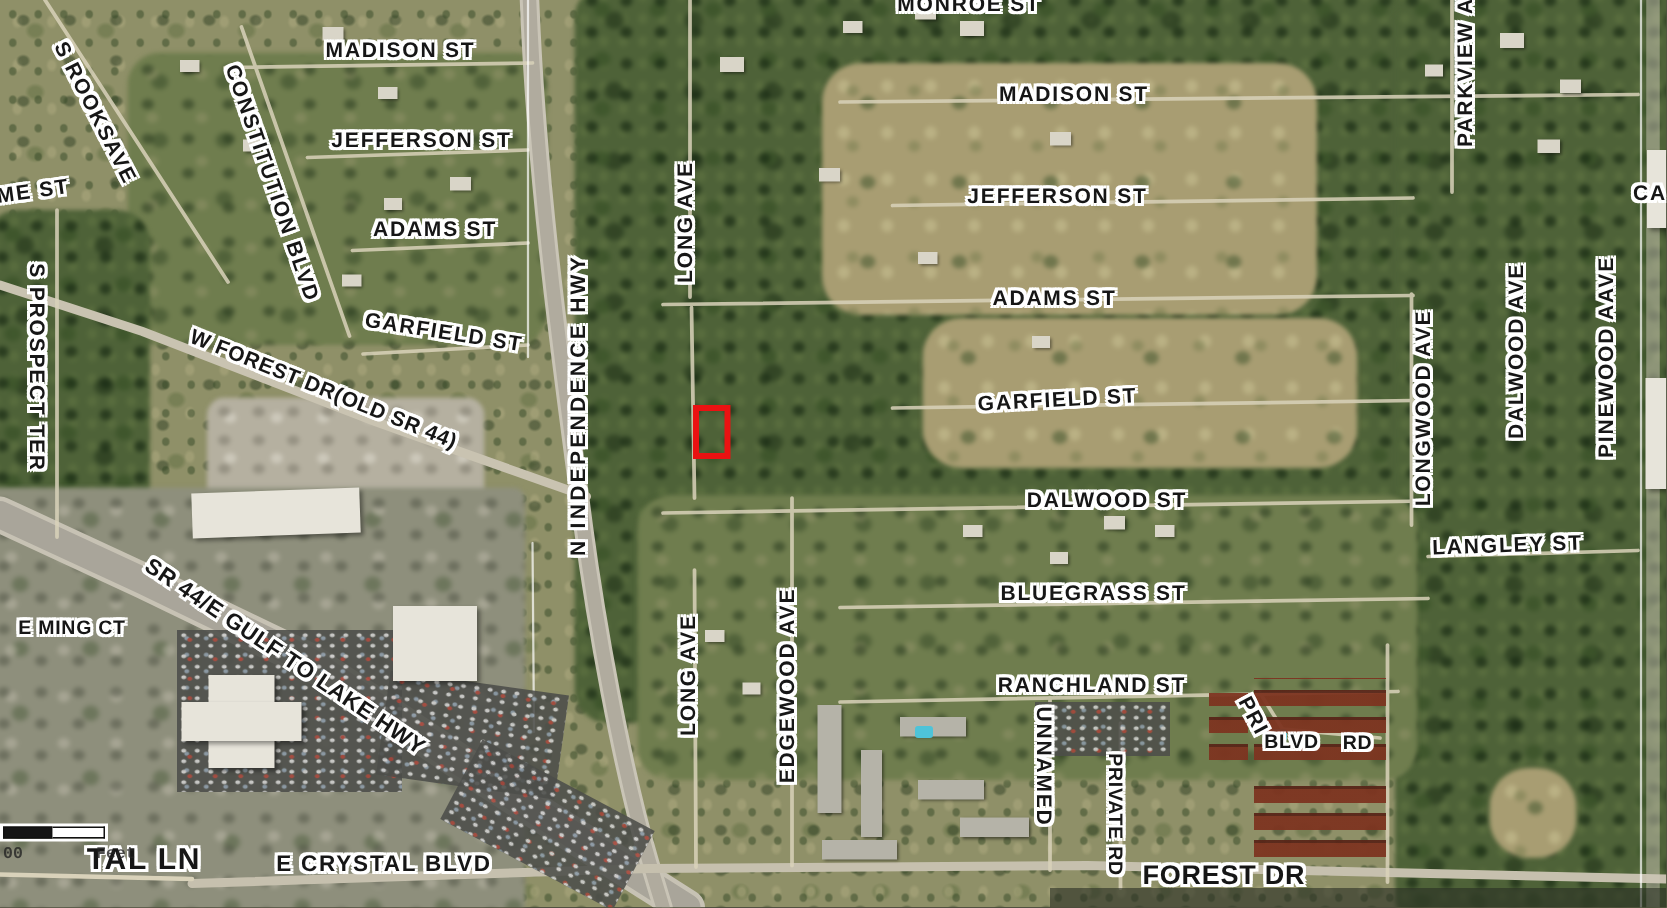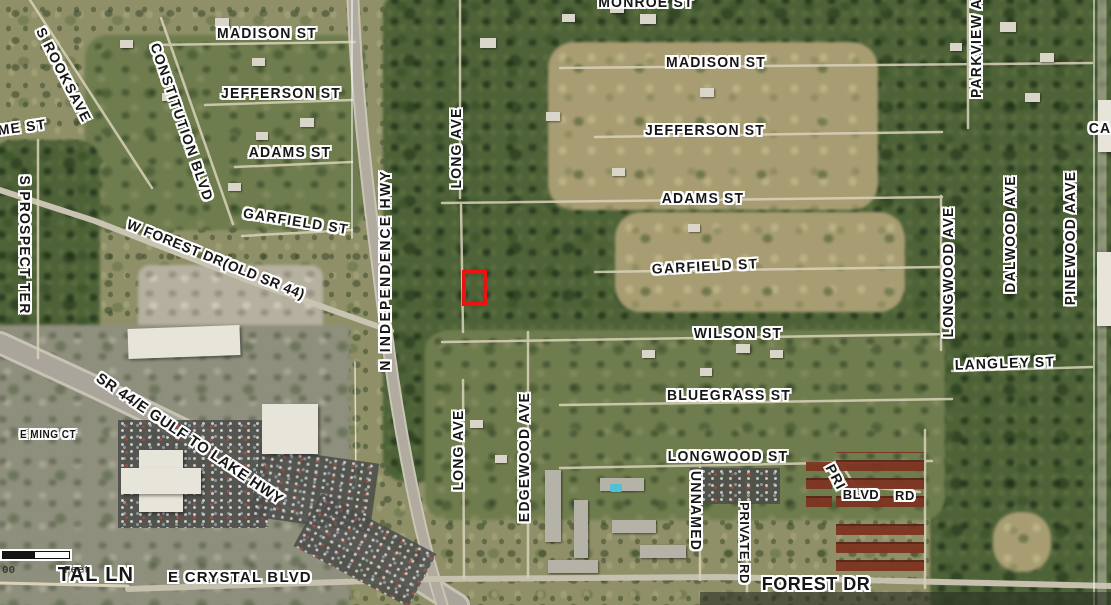--- a/index.html
+++ b/index.html
@@ -203,29 +203,29 @@
   <div id="labels-layer">
       <span class="map-label" style="left: 646px; top: 2px; font-size: 14px; letter-spacing: 1.2px; transform: translate(-50%, -50%) rotate(0deg);">MONROE ST</span>
       <span class="map-label" style="left: 267px; top: 33px; font-size: 14px; letter-spacing: 1.2px; transform: translate(-50%, -50%) rotate(0deg);">MADISON ST</span>
       <span class="map-label" style="left: 281px; top: 93px; font-size: 14px; letter-spacing: 1.2px; transform: translate(-50%, -50%) rotate(0deg);">JEFFERSON ST</span>
       <span class="map-label" style="left: 290px; top: 152px; font-size: 14px; letter-spacing: 1.2px; transform: translate(-50%, -50%) rotate(0deg);">ADAMS ST</span>
       <span class="map-label" style="left: 296px; top: 221px; font-size: 14px; letter-spacing: 1.2px; transform: translate(-50%, -50%) rotate(9deg);">GARFIELD ST</span>
       <span class="map-label" style="left: 716px; top: 62px; font-size: 14px; letter-spacing: 1.2px; transform: translate(-50%, -50%) rotate(0deg);">MADISON ST</span>
       <span class="map-label" style="left: 705px; top: 130px; font-size: 14px; letter-spacing: 1.2px; transform: translate(-50%, -50%) rotate(0deg);">JEFFERSON ST</span>
       <span class="map-label" style="left: 703px; top: 198px; font-size: 14px; letter-spacing: 1.2px; transform: translate(-50%, -50%) rotate(0deg);">ADAMS ST</span>
       <span class="map-label" style="left: 705px; top: 266px; font-size: 14px; letter-spacing: 1.2px; transform: translate(-50%, -50%) rotate(-3deg);">GARFIELD ST</span>
-      <span class="map-label" style="left: 738px; top: 333px; font-size: 14px; letter-spacing: 1.2px; transform: translate(-50%, -50%) rotate(0deg);">WILSON ST</span>
+      <span class="map-label" style="left: 738px; top: 333px; font-size: 14px; letter-spacing: 1.2px; transform: translate(-50%, -50%) rotate(0deg);">DALWOOD ST</span>
       <span class="map-label" style="left: 729px; top: 395px; font-size: 14px; letter-spacing: 1.2px; transform: translate(-50%, -50%) rotate(0deg); text-align: center;">BLUEGRASS ST</span>
-      <span class="map-label" style="left: 728px; top: 456px; font-size: 14px; letter-spacing: 1.2px; transform: translate(-50%, -50%) rotate(0deg);">LONGWOOD ST</span>
+      <span class="map-label" style="left: 728px; top: 456px; font-size: 14px; letter-spacing: 1.2px; transform: translate(-50%, -50%) rotate(0deg);">RANCHLAND ST</span>
       <span class="map-label" style="left: 1005px; top: 363px; font-size: 14px; letter-spacing: 1.2px; transform: translate(-50%, -50%) rotate(-2deg);">LANGLEY ST</span>
-      <span class="map-label" style="left: 240px; top: 576px; font-size: 15px; letter-spacing: 1.2px; transform: translate(-50%, -50%) rotate(0deg);">E CRYSTAL BLVD</span>
+      <span class="map-label" style="left: 256px; top: 576px; font-size: 15px; letter-spacing: 1.2px; transform: translate(-50%, -50%) rotate(0deg);">E CRYSTAL BLVD</span>
       <span class="map-label" style="left: 96px; top: 574px; font-size: 20px; letter-spacing: 1.2px; transform: translate(-50%, -50%) rotate(0deg);">TAL LN</span>
       <span class="map-label" style="left: 816px; top: 584px; font-size: 18px; letter-spacing: 0.5px; transform: translate(-50%, -50%) rotate(0deg);">FOREST DR</span>
       <span class="map-label" style="left: 22px; top: 127px; font-size: 14px; letter-spacing: 1.2px; transform: translate(-50%, -50%) rotate(-8deg);">ME ST</span>
-      <span class="map-label" style="left: 48px; top: 434px; font-size: 10px; letter-spacing: 0.5px; transform: translate(-50%, -50%) rotate(0deg);">E MING CT</span>
+      <span class="map-label" style="left: 48px; top: 418px; font-size: 13px; letter-spacing: 0.5px; transform: translate(-50%, -50%) rotate(0deg);">E MING CT</span>
       <span class="map-label" style="left: 64px; top: 75px; font-size: 14px; letter-spacing: 1.2px; transform: translate(-50%, -50%) rotate(63deg);">S ROOKSAVE</span>
       <span class="map-label" style="left: 182px; top: 122px; font-size: 14px; letter-spacing: 1.2px; transform: translate(-50%, -50%) rotate(71deg);">CONSTITUTION BLVD</span>
       <span class="map-label" style="left: 216px; top: 259px; font-size: 14px; letter-spacing: 0.5px; transform: translate(-50%, -50%) rotate(22deg);">W FOREST DR(OLD SR 44)</span>
       <span class="map-label" style="left: 190px; top: 438px; font-size: 15px; letter-spacing: 0.5px; transform: translate(-50%, -50%) rotate(34deg);">SR 44/E GULF TO LAKE HWY</span>
       <span class="map-label" style="left: 25px; top: 245px; font-size: 14px; letter-spacing: 1.2px; transform: translate(-50%, -50%) rotate(90deg);">S PROSPECT TER</span>
       <span class="map-label" style="left: 385px; top: 270px; font-size: 14px; letter-spacing: 2.2px; transform: translate(-50%, -50%) rotate(-90deg);">N INDEPENDENCE HWY</span>
       <span class="map-label" style="left: 456px; top: 148px; font-size: 14px; letter-spacing: 1.2px; transform: translate(-50%, -50%) rotate(-90deg);">LONG AVE</span>
       <span class="map-label" style="left: 458px; top: 450px; font-size: 14px; letter-spacing: 1.2px; transform: translate(-50%, -50%) rotate(-90deg);">LONG AVE</span>
       <span class="map-label" style="left: 524px; top: 457px; font-size: 14px; letter-spacing: 1.2px; transform: translate(-50%, -50%) rotate(-90deg);">EDGEWOOD AVE</span>
       <span class="map-label" style="left: 696px; top: 511px; font-size: 14px; letter-spacing: 1.2px; transform: translate(-50%, -50%) rotate(90deg);">UNNAMED</span>

